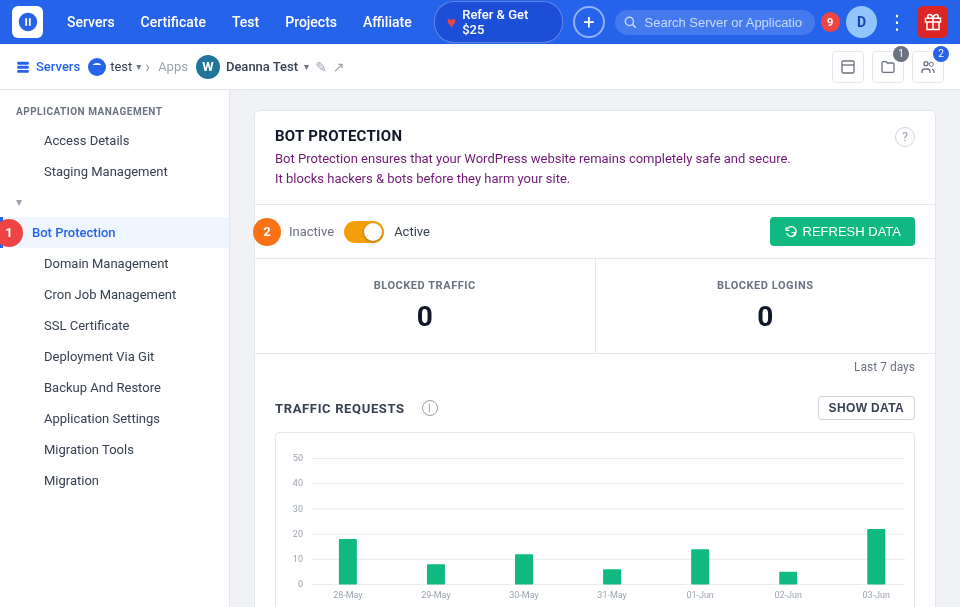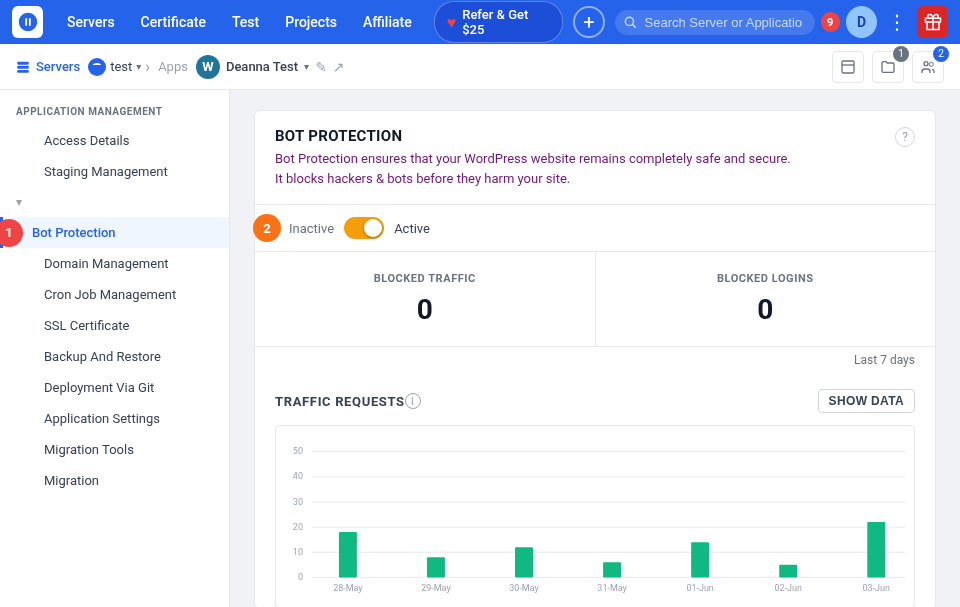--- a/index.html
+++ b/index.html
@@ -329,21 +329,21 @@
     .chart-header {
       display: flex; align-items: center; justify-content: space-between;
       margin-bottom: 12px;
     }
     .chart-title {
       font-size: 13px;
       font-weight: 700;
       color: #374151;
       text-transform: uppercase;
       letter-spacing: 0.05em;
-      display: flex; align-items: center; gap: 0;
+      display: flex; align-items: center; gap: 17px;
     }
     .show-more-btn {
       background: none;
       border: 1px solid #d1d5db;
       border-radius: 4px;
       padding: 4px 10px;
       font-size: 12px;
       color: #374151;
       cursor: pointer;
       font-weight: 600;
@@ -495,24 +495,24 @@
     <div class="sidebar-item">
       <span class="sidebar-item-label">Domain Management</span>
     </div>
     <div class="sidebar-item">
       <span class="sidebar-item-label">Cron Job Management</span>
     </div>
     <div class="sidebar-item">
       <span class="sidebar-item-label">SSL Certificate</span>
     </div>
     <div class="sidebar-item">
+      <span class="sidebar-item-label">Deployment Via Git</span>
+    </div>
+    <div class="sidebar-item">
       <span class="sidebar-item-label">Backup And Restore</span>
-    </div>
-    <div class="sidebar-item">
-      <span class="sidebar-item-label">Deployment Via Git</span>
     </div>
     <div class="sidebar-item">
       <span class="sidebar-item-label">Application Settings</span>
     </div>
     <div class="sidebar-item">
       <span class="sidebar-item-label">Migration Tools</span>
     </div>
     <div class="sidebar-item">
       <span class="sidebar-item-label">Migration</span>
     </div>
@@ -533,20 +533,28 @@
         <div style="position:relative;display:flex;align-items:center;gap:10px;">
           <div class="step-badge step-badge-2" style="position:absolute;left:-22px;top:50%;transform:translateY(-50%);">
             <span>2</span>
           </div>
           <span class="toggle-label" style="margin-left:14px;">Inactive</span>
           <div class="toggle-switch">
             <div class="knob"></div>
           </div>
           <span class="toggle-active-label">Active</span>
         </div>
+        <button class="refresh-btn">
+          <svg width="13" height="13" viewBox="0 0 24 24" fill="none" stroke="white" stroke-width="2.5">
+            <path d="M4 4v6h6"></path>
+              <path d="M20 20v-6h-6"></path>
+              <path d="M4.93 15A9 9 0 1 0 6 6.93"></path>
+          </svg>
+          <span>REFRESH DATA</span>
+        </button>
       </div>
 
       <div class="stats-row">
         <div class="stat-block">
           <div class="stat-label">BLOCKED TRAFFIC</div>
           <div class="stat-value">0</div>
         </div>
         <div class="stat-block">
           <div class="stat-label">BLOCKED LOGINS</div>
           <div class="stat-value">0</div>

